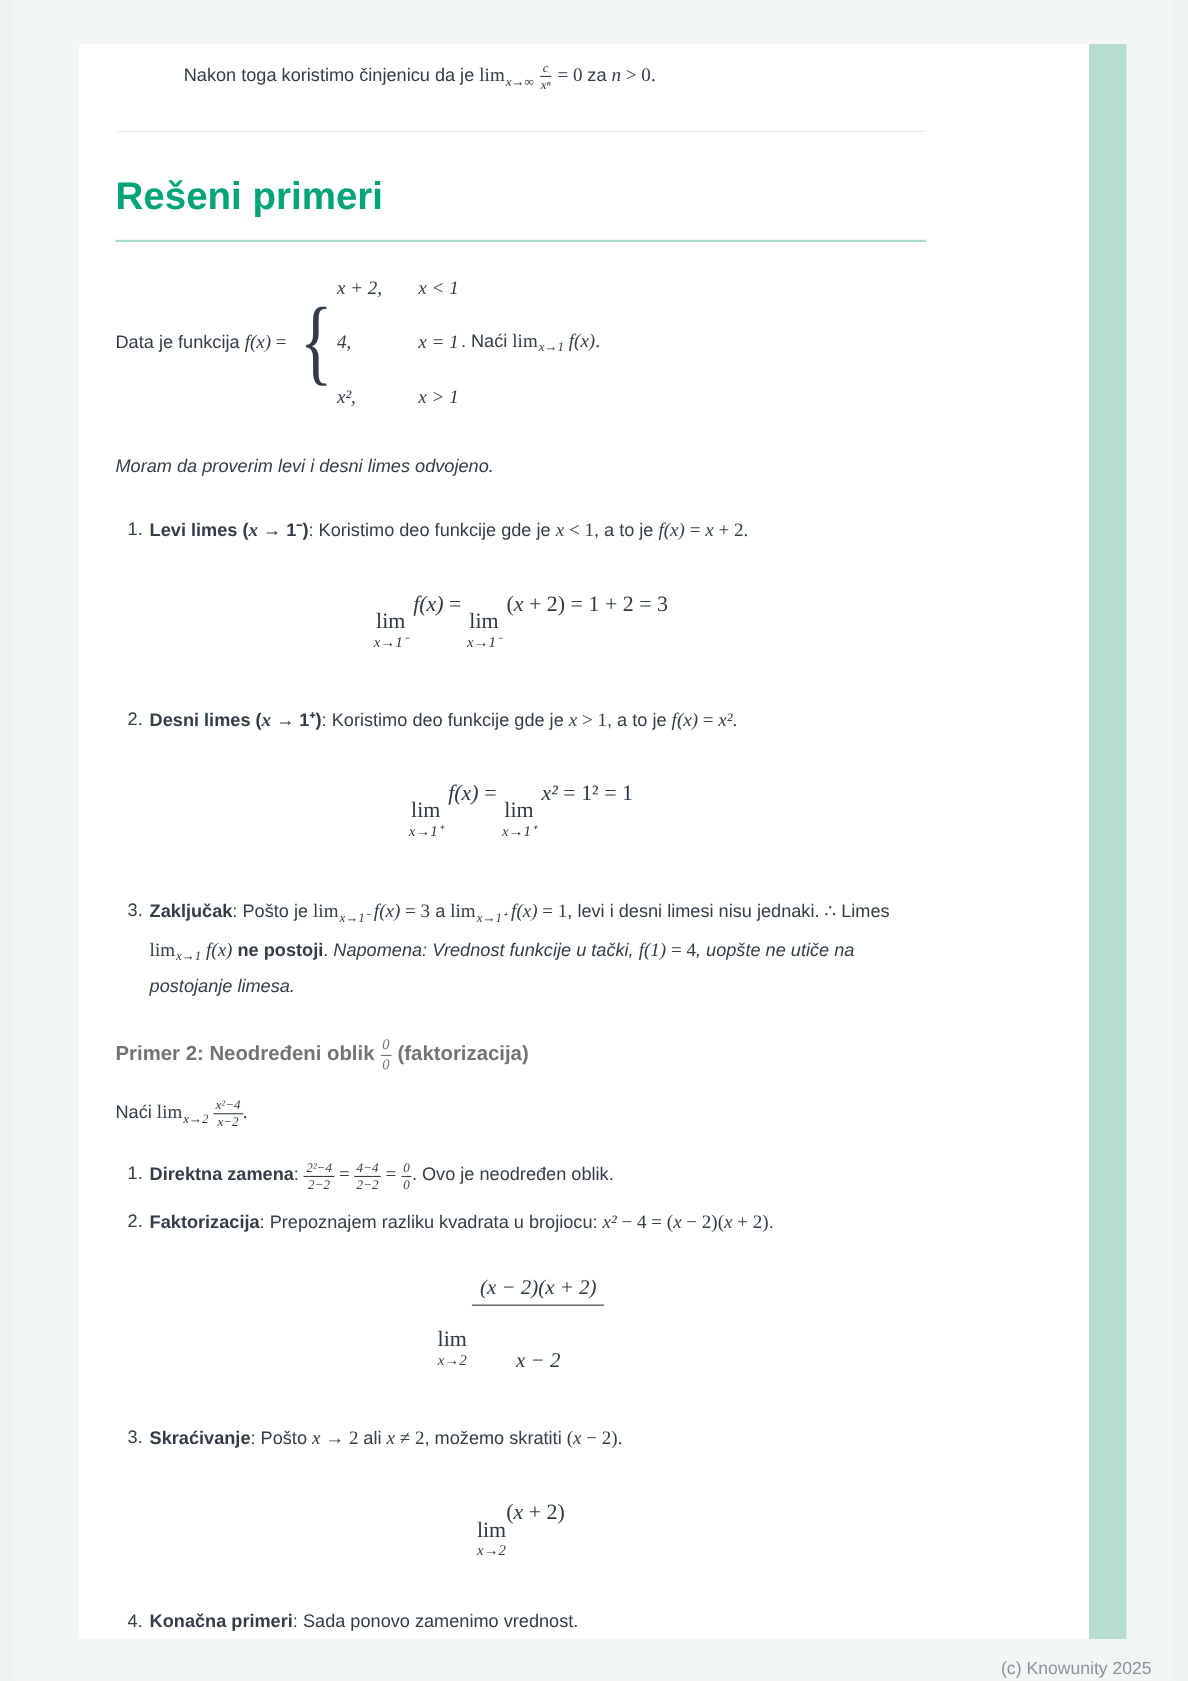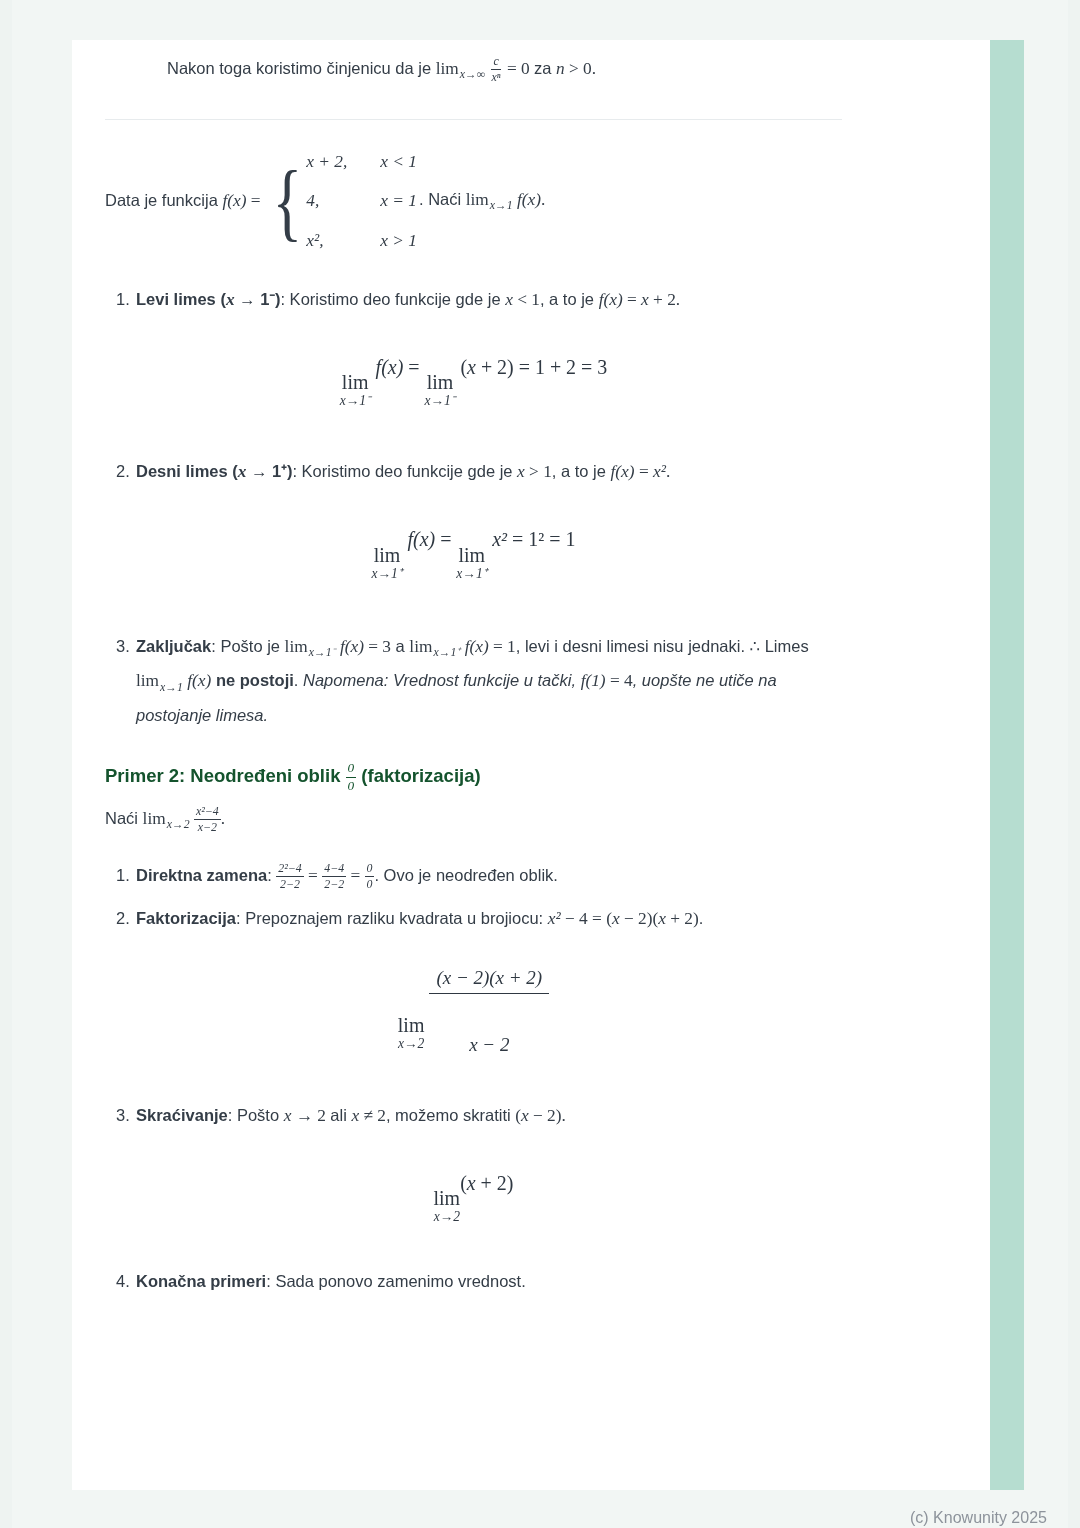--- a/index.html
+++ b/index.html
@@ -11,21 +11,21 @@
   .stripe { position: absolute; left: 978px; top: 40px; width: 34px; height: 1450px; background: var(--stripe, #b6ddd0); }
   .footer { position: absolute; left: 898px; top: 1509px; font-size: 16px; color: #8d939b; z-index: 3; }
 
   .content { color: #343d47; font-size: 16.5px; line-height: 1.6; }
 
   .intro { margin: 14px 0 0; padding-left: 62px; }
   hr.divider { margin: 34px 0 0; border: none; border-top: 1px solid #e7ebed; }
   h1.title { margin: 38px 0 0; padding-bottom: 18px; border-bottom: 2px solid var(--accent_light, #a9dcc9);
              color: var(--accent, #00a478); font-size: 35px; font-weight: 700; line-height: 1.2; }
   h2.subheading { margin: 30px 0 0; font-size: 18.5px; font-weight: 700; color: #1f2a36; line-height: 1.3; }
-  h2.subheading2 { margin: 28px 0 0; font-size: 18.5px; font-weight: 700; color: #14532d; line-height: 1.5; }
+  h2.subheading2 { margin: 28px 0 0; font-size: 18.5px; font-weight: 700; color: #737373; line-height: 1.5; }
 
   
   .m  { font-family: "Liberation Serif", serif; font-style: italic; font-size: 1.05em; }
   .r  { font-family: "Liberation Serif", serif; font-style: normal; font-size: 1.05em; }
   .b  { font-weight: 700; }
   .bm { font-family: "Liberation Serif", serif; font-style: italic; font-weight: 700; font-size: 1.05em; }
   .i  { font-style: italic; }
 
   .lim { font-family: "Liberation Serif", serif; white-space: nowrap; font-size: 1.05em; }
   .lim .lim-w { font-style: normal; }
@@ -40,21 +40,21 @@
   .frac .fn { border-bottom: 1px solid currentColor; padding: 0 2px; }
   .frac .fd { padding: 0 2px; text-align: center; }
   .frac.big { font-size: 1em; gap: 36px; }
   .frac.big .fn { padding: 0 7px 3px; }
   .frac.big .fd { padding: 3px 7px 0; }
 
   
   .piecewise { display: flex; align-items: center; margin: 28px 0 0; }
   .brace { font-family: "Liberation Serif", serif; font-size: 62px; font-weight: 400; line-height: 1;
            transform: scaleY(1.4); display: inline-block; margin: 0 4px 0 12px; color: #343d47; }
-  .cases { display: flex; flex-direction: column; gap: 12px; margin-right: 2px; }
+  .cases { display: flex; flex-direction: column; gap: 22px; margin-right: 2px; }
   .case-row { display: flex; font-size: 16.5px; }
   .case-v { width: 74px; }
 
   .note { margin: 36px 0 0; font-style: italic; }
 
   .step { display: flex; }
   .step-num { flex: none; width: 31px; padding-left: 11px; line-height: 2.0; }
   .step-text { flex: 1; line-height: 2.0; }
 
   .eq { text-align: center; font-family: "Liberation Serif", serif; font-size: 19px; color: #2f3842; }
@@ -62,37 +62,38 @@
   .eq-b { margin: 34px 0 0; }
   .eq-c { margin: 30px 0 0; }
   .eq-d { margin: 34px 0 0; }
 
   .mt8  { margin-top: 8px; }
   .mt24 { margin-top: 24px; }
   .mt28 { margin-top: 28px; }
   .mt40 { margin-top: 40px; }
   .mt42 { margin-top: 42px; }
   .mt48 { margin-top: 48px; }
-  .p2intro { margin: 10px 0 0; }
+  .p2intro { margin: 20px 0 0; }
 </style>
 </head>
 <body>
 
 <div class="canvas">
 
   <div class="card">
     <div class="content">
 
       <p class="intro"><span>Nakon toga koristimo činjenicu da je </span><span class="lim"><span class="lim-w">lim</span><span class="lim-s">x→∞</span></span><span class="r"> </span><span class="frac">
             <span class="fn">c</span>
             <span class="fd">xⁿ</span>
           </span><span class="r"> = 0 </span><span>za </span><span class="m">n</span><span class="r"> &gt; 0.</span></p>
 
       <hr class="divider">
 
+      <h1 class="title">Rešeni primeri</h1>
 
 
       <div class="piecewise">
         <span class="pw-before"><span>Data je funkcija </span><span class="m">f(x)</span><span class="r"> = </span></span>
         <span class="brace">{</span>
         <span class="cases">
           <span class="case-row">
             <span class="case-v m">x + 2,</span>
             <span class="case-c m">x &lt; 1</span>
           </span>
@@ -101,20 +102,21 @@
             <span class="case-c m">x = 1</span>
           </span>
           <span class="case-row">
             <span class="case-v m">x²,</span>
             <span class="case-c m">x &gt; 1</span>
           </span>
         </span>
         <span class="pw-after"><span>. Naći </span><span class="lim"><span class="lim-w">lim</span><span class="lim-s">x→1</span></span><span class="r"> </span><span class="m">f(x)</span><span class="r">.</span></span>
       </div>
 
+      <p class="note">Moram da proverim levi i desni limes odvojeno.</p>
 
       <div class="step mt28">
         <span class="step-num">1.</span>
         <div class="step-text"><span class="b">Levi limes (</span><span class="bm">x</span><span class="b"> → 1⁻)</span><span>: Koristimo deo funkcije gde je </span><span class="m">x</span><span class="r"> &lt; 1</span><span>, a to je </span><span class="m">f(x)</span><span class="r"> = </span><span class="m">x</span><span class="r"> + 2.</span></div>
       </div>
 
       <div class="eq eq-a"><span class="lim disp">
             <span class="lim-w">lim</span>
             <span class="lim-s">x→1⁻</span>
           </span><span class="r"> </span><span class="m">f(x)</span><span class="r"> = </span><span class="lim disp">

